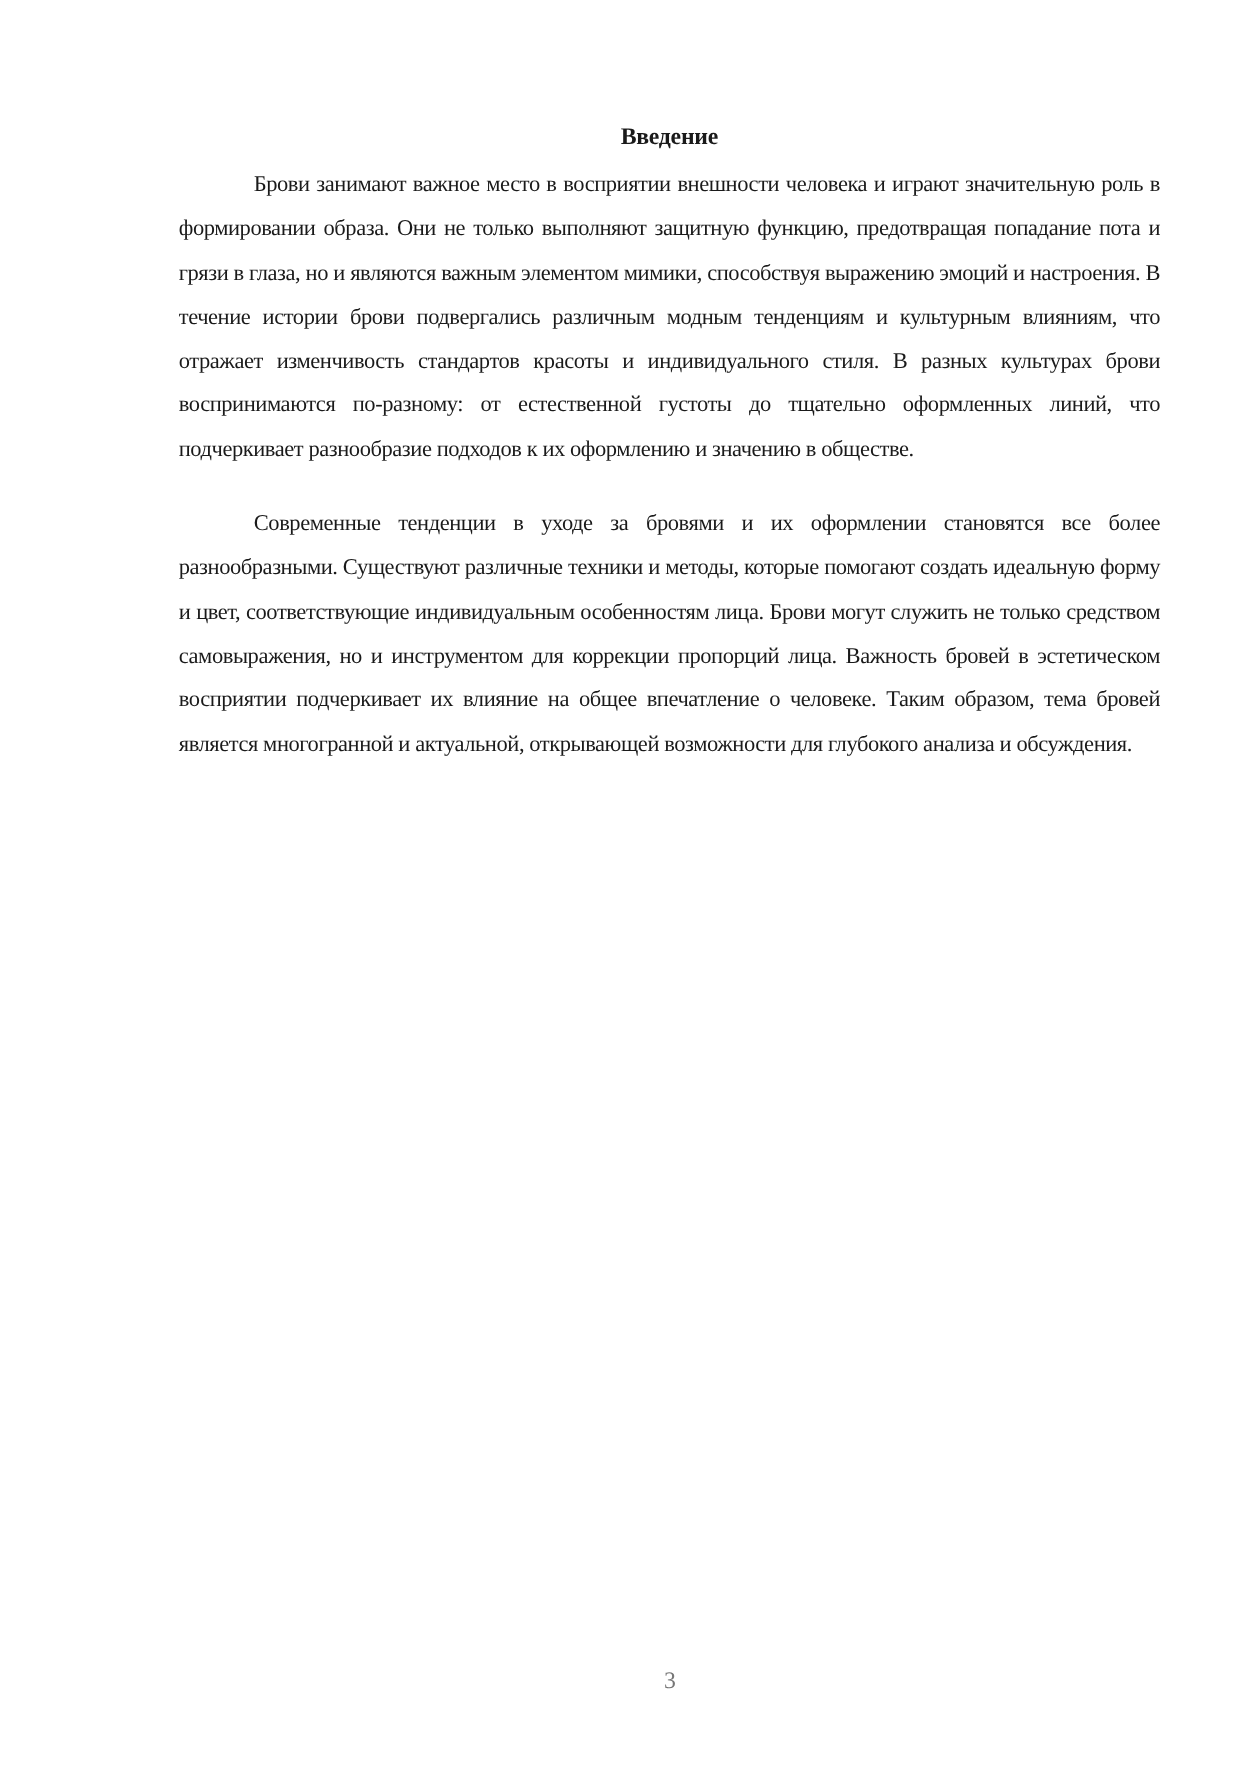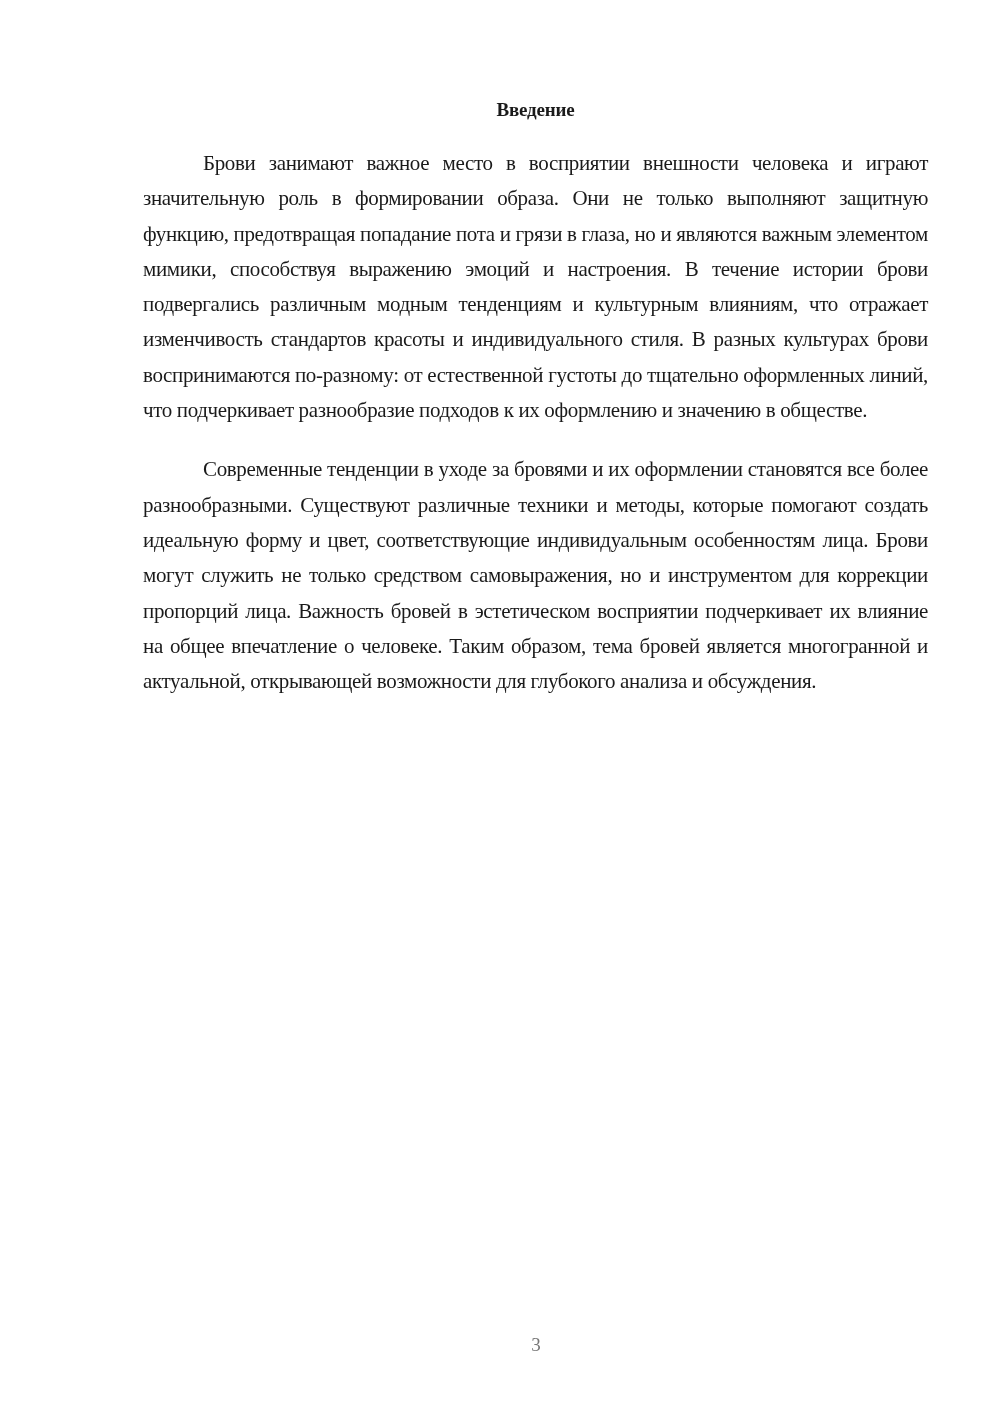--- a/index.html
+++ b/index.html
@@ -19,25 +19,25 @@
       position: absolute;
       left: 143px;
       top: 96px;
       width: 785px;
     }
     .heading {
       text-align: center;
       font-weight: bold;
       font-size: 19px;
       line-height: 28px;
-      margin: 0 0 22px 0;
+      margin: 0 0 6px 0;
       letter-spacing: -0.2px;
     }
     .para {
-      font-size: 21px;
+      font-size: 18px;
       line-height: 35.3px;
       text-align: justify;
       text-indent: 60px;
       margin: 0;
       letter-spacing: -0.35px;
       word-spacing: 0px;
     }
     .para + .para {
       margin-top: 24px;
     }

